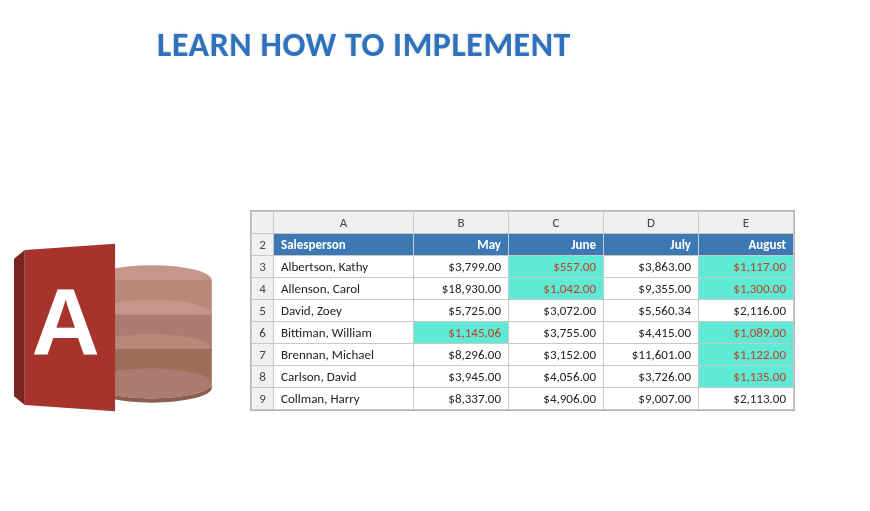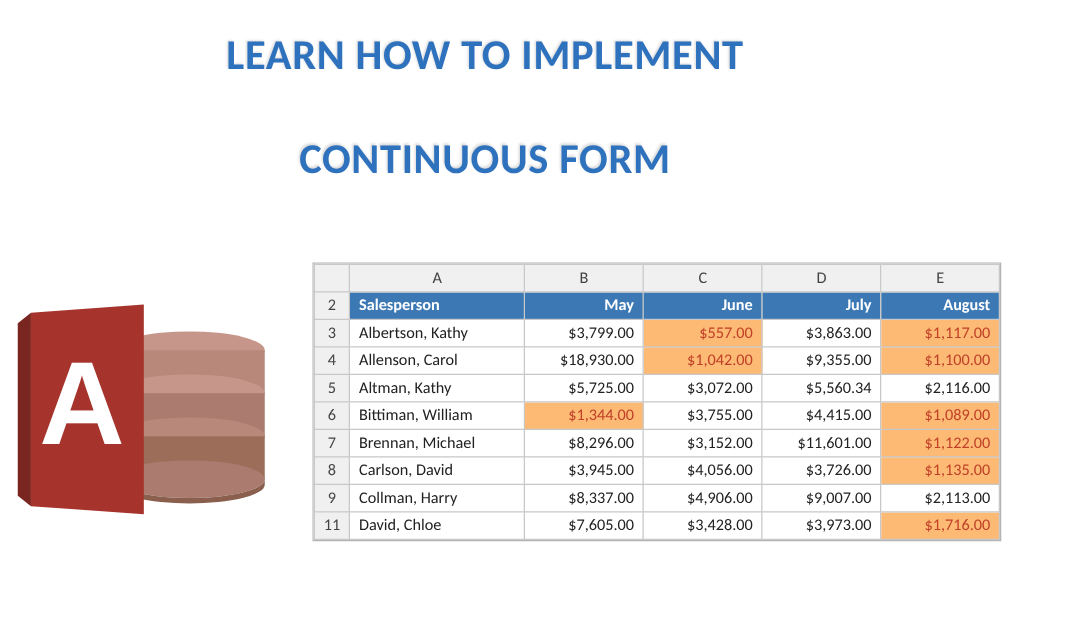--- a/index.html
+++ b/index.html
@@ -20,21 +20,20 @@
     text-align: center;
     color: #2E72BE;
     font-weight: 800;
     font-size: 34px;
     line-height: 1.22;
     letter-spacing: 0.5px;
     text-transform: uppercase;
     text-shadow:
       1px 1px 0 rgba(255,255,255,0.3),
       -1px -1px 2px rgba(0,0,0,0.15);
-    margin-left: 24px;
   }
   
   .logo {
     position: absolute;
     left: 14px;
     top: 220px;
     width: 215px;
     height: 215px;
   }
   
@@ -78,29 +77,28 @@
     color: #fff;
     font-weight: 600;
   }
   .header-row .rowhead {
     background: #f0f0f0;
     color: #444;
     font-weight: 400;
   }
   .txt { text-align: left; min-width: 140px; margin-top: 45px; }
   .num { text-align: right; min-width: 95px; margin-top: 28px; }
-  .hl { background: #fdba74; color: #c04028; }
+  .hl { background: #5eead4; color: #c04028; }
 </style>
 </head>
 <body>
 
 <div class="title">
   <span>LEARN HOW TO IMPLEMENT</span><br>
   <br>
-  <span>CONTINUOUS FORM</span>
 </div>
 
 <div class="logo">
   <svg viewBox="0 0 200 200" width="215" height="215">
 
     <g>
       <ellipse cx="128" cy="56" rx="56" ry="14" fill="#c7968a"></ellipse>
       <rect x="72" y="56" width="112" height="32" fill="#b8887a"></rect>
       <ellipse cx="128" cy="88" rx="56" ry="14" fill="#c7968a"></ellipse>
       <rect x="72" y="88" width="112" height="32" fill="#aa7b6e"></rect>
@@ -146,34 +144,34 @@
           <td class="num hl">$557.00</td>
           <td class="num">$3,863.00</td>
           <td class="num hl">$1,117.00</td>
         </tr>
         <tr>
           <td class="rowhead">4</td>
           <td class="txt">Allenson, Carol</td>
           <td class="num">$18,930.00</td>
           <td class="num hl">$1,042.00</td>
           <td class="num">$9,355.00</td>
-          <td class="num hl">$1,100.00</td>
+          <td class="num hl">$1,300.00</td>
         </tr>
         <tr>
           <td class="rowhead">5</td>
-          <td class="txt">Altman, Kathy</td>
+          <td class="txt">David, Zoey</td>
           <td class="num">$5,725.00</td>
           <td class="num">$3,072.00</td>
           <td class="num">$5,560.34</td>
           <td class="num">$2,116.00</td>
         </tr>
         <tr>
           <td class="rowhead">6</td>
           <td class="txt">Bittiman, William</td>
-          <td class="num hl">$1,344.00</td>
+          <td class="num hl">$1,145.06</td>
           <td class="num">$3,755.00</td>
           <td class="num">$4,415.00</td>
           <td class="num hl">$1,089.00</td>
         </tr>
         <tr>
           <td class="rowhead">7</td>
           <td class="txt">Brennan, Michael</td>
           <td class="num">$8,296.00</td>
           <td class="num">$3,152.00</td>
           <td class="num">$11,601.00</td>
@@ -188,23 +186,15 @@
           <td class="num hl">$1,135.00</td>
         </tr>
         <tr>
           <td class="rowhead">9</td>
           <td class="txt">Collman, Harry</td>
           <td class="num">$8,337.00</td>
           <td class="num">$4,906.00</td>
           <td class="num">$9,007.00</td>
           <td class="num">$2,113.00</td>
         </tr>
-        <tr>
-          <td class="rowhead">11</td>
-          <td class="txt">David, Chloe</td>
-          <td class="num">$7,605.00</td>
-          <td class="num">$3,428.00</td>
-          <td class="num">$3,973.00</td>
-          <td class="num hl">$1,716.00</td>
-        </tr>
       </tbody>
   </table>
 </div>
 
 </body></html>

